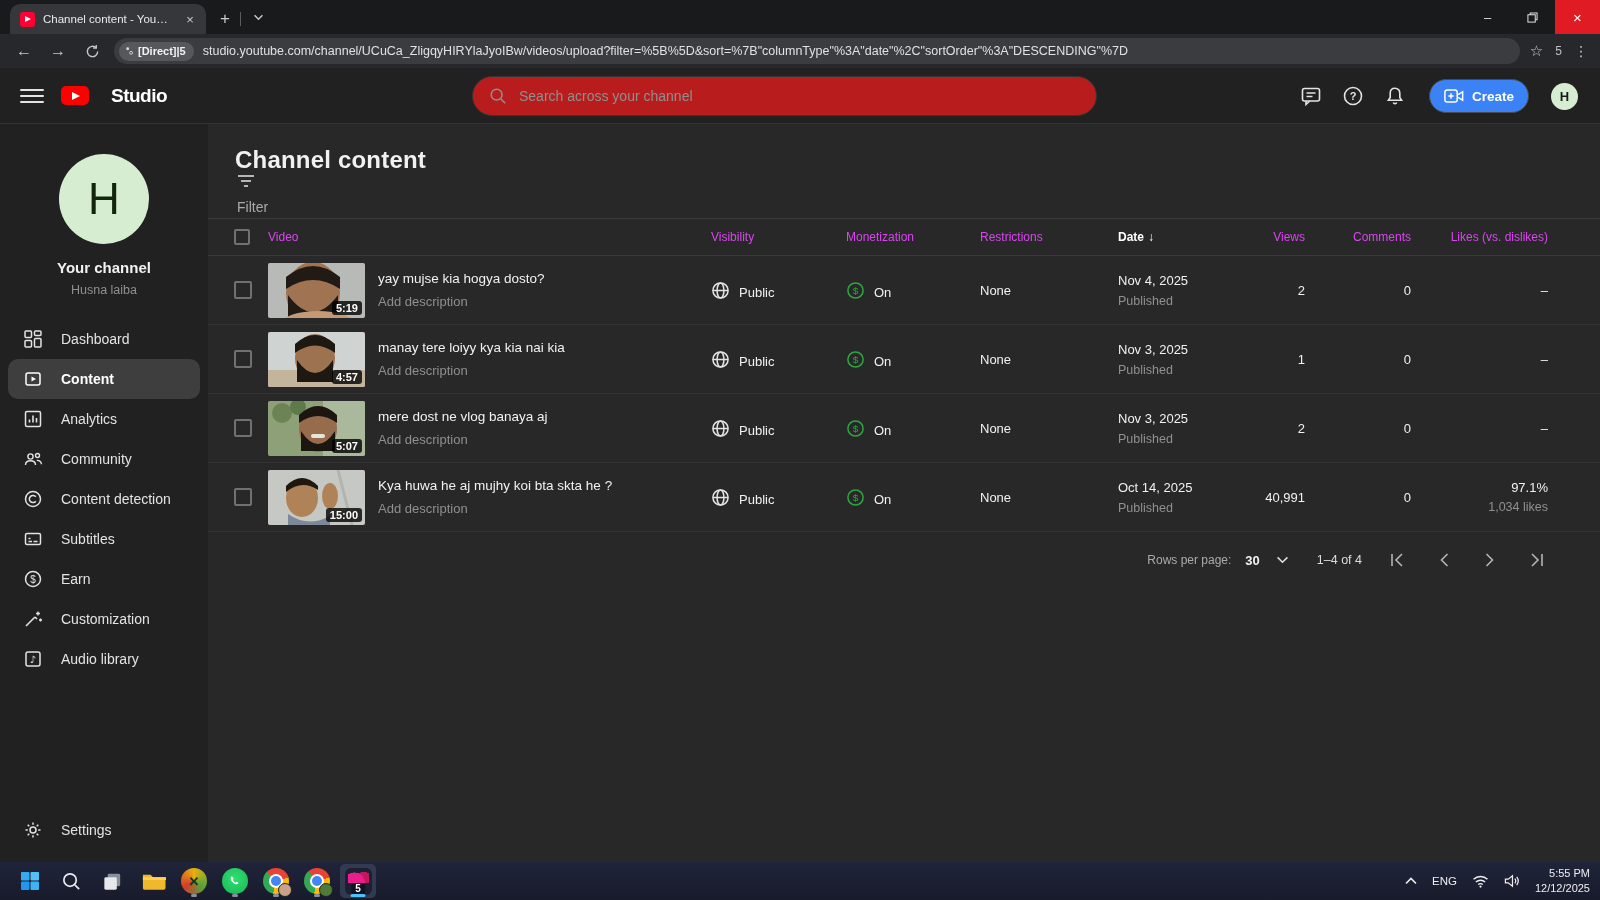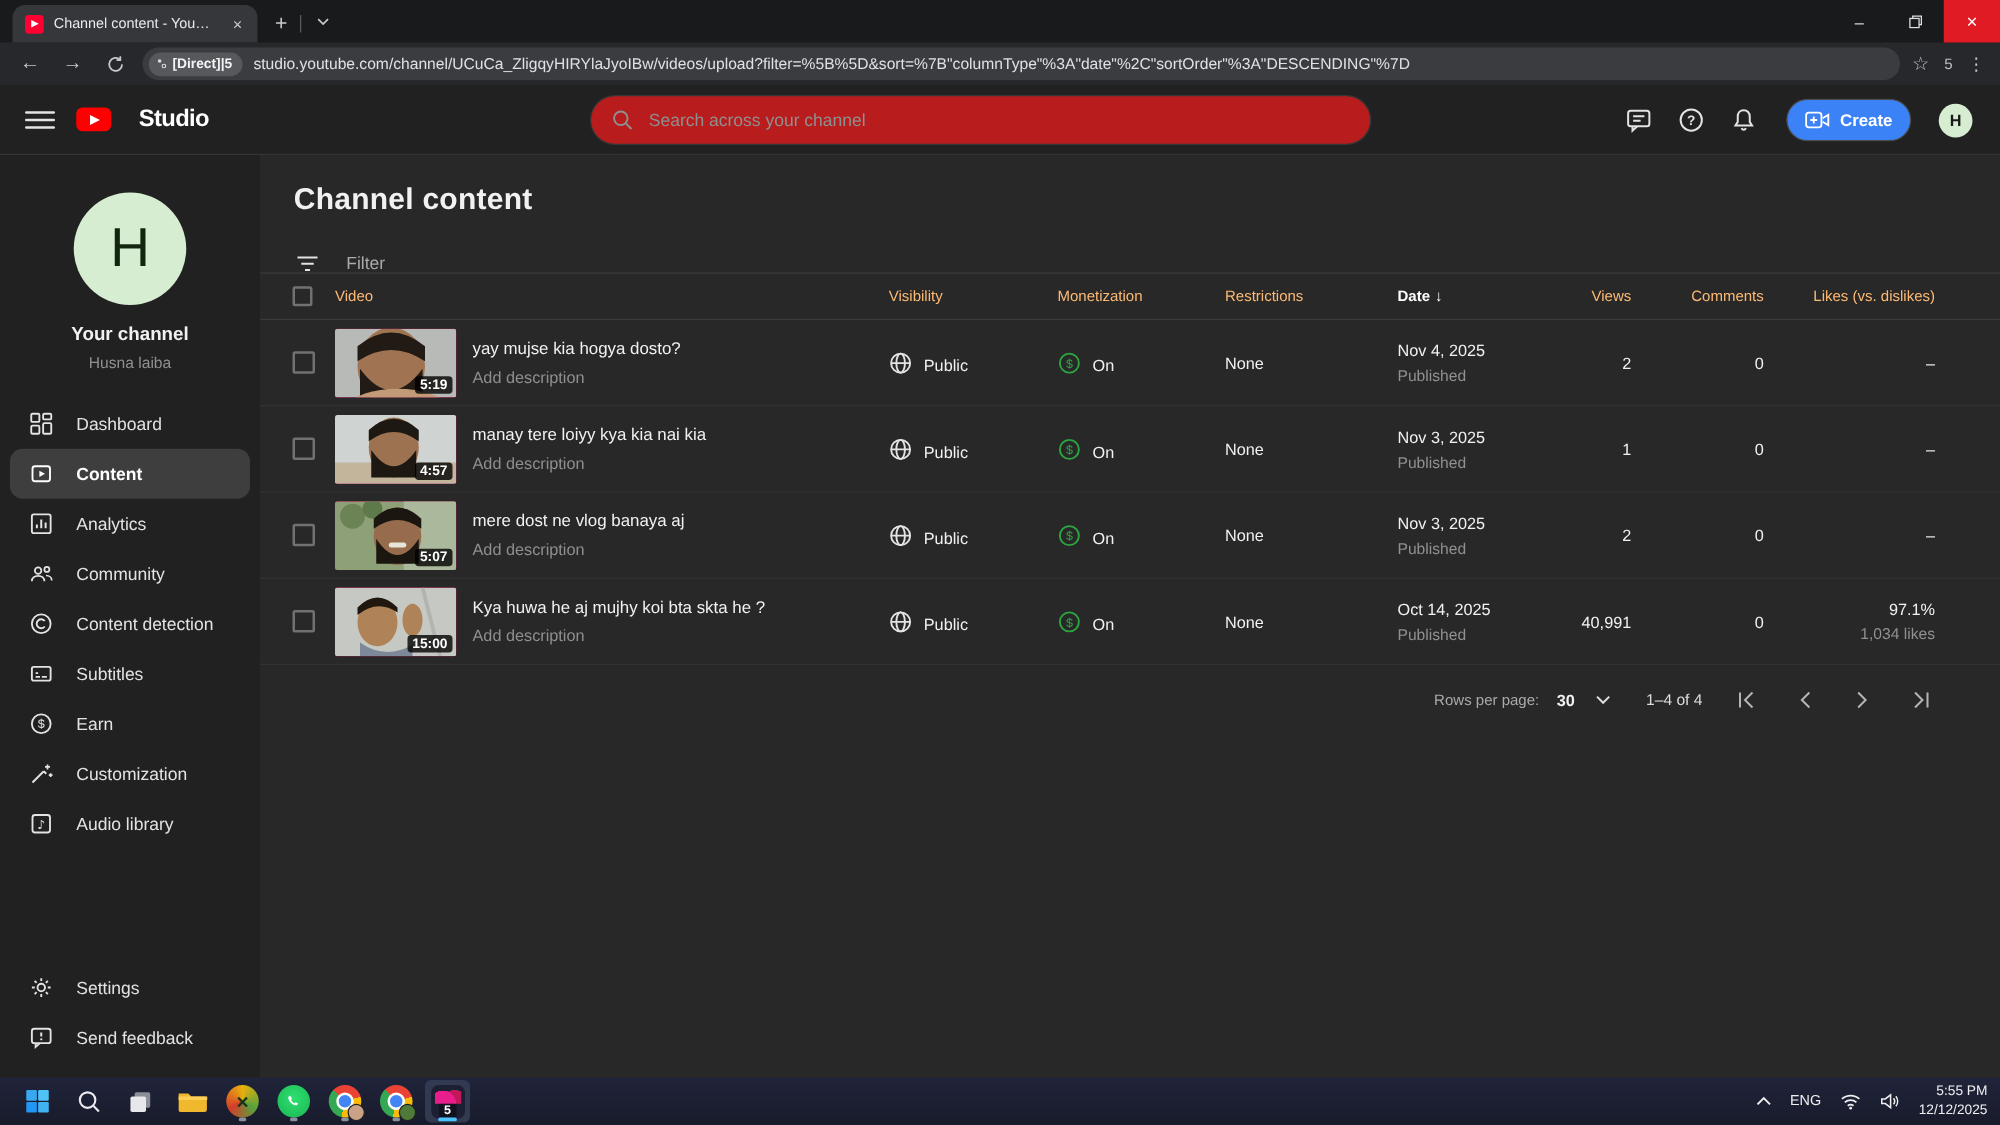--- a/index.html
+++ b/index.html
@@ -70,27 +70,27 @@
   .mi-label { font-size:14px; white-space:nowrap; }
   .sidebar-spacer { flex:1; }
   .sidebar-footer { padding-bottom:12px; }
 
   
   .main { flex:1; background:#282828; overflow:hidden; }
   .page-title { color:#f1f1f1; font-size:24px; font-weight:bold; letter-spacing:0.2px; padding:22px 0 0 27px; }
   .tabs { display:flex; padding:0 0 0 27px; margin-top:24px; border-bottom:1px solid #3a3a3a; }
   .tab-item { color:#aaa; font-size:15px; padding-bottom:14px; margin-right:33px; white-space:nowrap; }
   .tab-item.active { color:#fff; font-weight:bold; box-shadow:inset 0 -2px 0 #ececec; }
-  .filter-row { height:45px; display:flex; align-items:flex-end; gap:22px; padding-left:29px; border-bottom:1px solid #3a3a3a; }
+  .filter-row { height:45px; display:flex; align-items:flex-start; gap:11px; padding-left:29px; border-bottom:1px solid #3a3a3a;flex-direction:column; }
   .filter-text { color:#aaa; font-size:14px; }
 
   .tgrid { display:grid; grid-template-columns:34px 443px 135px 134px 138px 122px 65px 106px 137px;
     padding:0 52px 0 26px; align-items:center; }
   .thead { height:37px; border-bottom:1px solid #3a3a3a; }
-  .th { color:#fdba74; font-size:12px; }
+  .th { color:#d946ef; font-size:12px; }
   .th.sorted { color:#fff; font-weight:bold; display:flex; align-items:center; gap:4px; }
   .num { text-align:right; }
   .trow { height:69px; border-bottom:1px solid #323232; }
   .cb { width:18px; height:18px; border:2px solid #717171; border-radius:2px; }
   .vid-cell { display:flex; align-items:center; gap:13px; }
   .thumb { width:97px; height:55px; border-radius:2px; overflow:hidden; position:relative; flex:none; background:#be185d; }
   .dur { position:absolute; right:3px; bottom:3px; background:rgba(0,0,0,0.8); color:#fff;
     font-size:11px; font-weight:bold; padding:1px 4px; border-radius:3px; }
   .v-title { color:#f1f1f1; font-size:13.5px; line-height:1.2; }
   .v-desc { color:#8f8f8f; font-size:13px; margin-top:7px; }
@@ -336,31 +336,20 @@
     <div class="sidebar-footer">
       <div class="menu-item">
         <span class="mi-icon">
             <svg width="20" height="20" viewBox="0 0 20 20">
               <circle cx="10" cy="10" r="3" fill="none" stroke="currentColor" stroke-width="1.5"></circle>
               <path d="M10 2.5v2.3M10 15.2v2.3M2.5 10h2.3M15.2 10h2.3M4.7 4.7l1.6 1.6M13.7 13.7l1.6 1.6M15.3 4.7l-1.6 1.6M6.3 13.7l-1.6 1.6" stroke="currentColor" stroke-width="1.5"></path>
             </svg>
           </span>
         <span class="mi-label">Settings</span>
       </div>
-      <div class="menu-item">
-        <span class="mi-icon">
-            <svg width="20" height="20" viewBox="0 0 20 20">
-              <rect x="2.5" y="3" width="15" height="11.5" rx="2" fill="none" stroke="currentColor" stroke-width="1.5"></rect>
-              <path d="M5.5 14.5v3l3.5-3" fill="none" stroke="currentColor" stroke-width="1.5"></path>
-              <path d="M10 6v3.2" stroke="currentColor" stroke-width="1.6"></path>
-              <circle cx="10" cy="11.4" r="0.9" fill="currentColor"></circle>
-            </svg>
-          </span>
-        <span class="mi-label">Send feedback</span>
-      </div>
     </div>
   </div>
 
   <div class="main">
     <div class="page-title">Channel content</div>
 
 
     <div class="filter-row">
       <svg width="18" height="14" viewBox="0 0 18 14">
           <path d="M1 2h16M4 7h10M7 12h4" stroke="#e3e3e3" stroke-width="1.7"></path>

